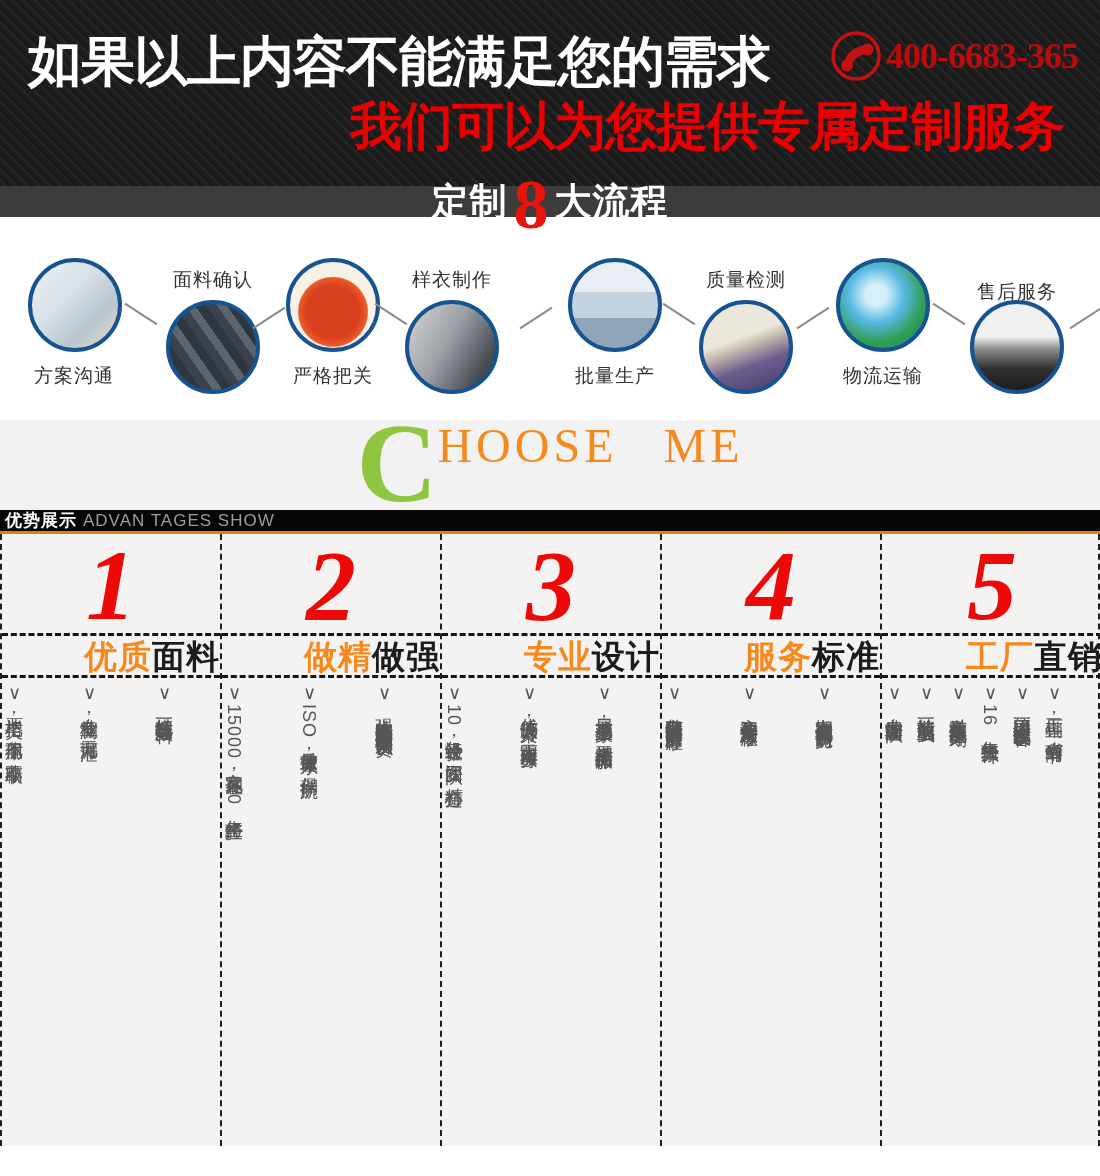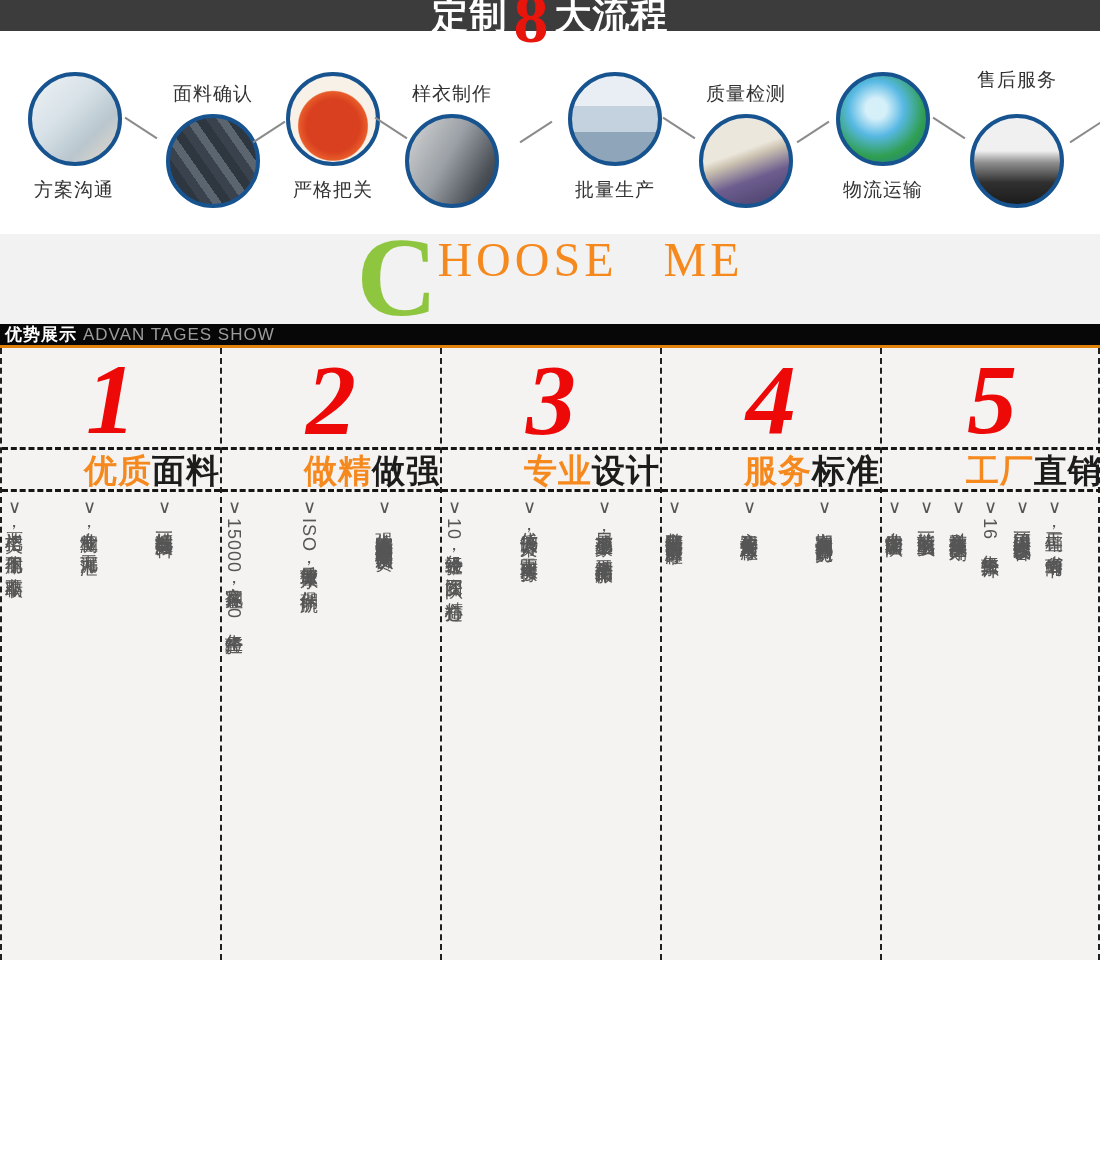--- a/index.html
+++ b/index.html
@@ -111,20 +111,37 @@
   .v-item + .v-item { margin-block-start:52px; }
   .dense .v-item + .v-item { margin-block-start:9px; }
   .vmark { text-orientation:upright; color:#565656; }
   .bottom-strip { height:18px; background:#ffffff; }
 </style>
 </head>
 <body>
 
 <div class="page">
 
+  <section class="top-banner">
+    <div class="headline1">如果以上内容不能满足您的需求</div>
+    <div class="phone-badge">
+      <span>
+        <svg width="52" height="52" viewBox="0 0 52 52">
+          <circle cx="26" cy="26" r="23" fill="none" stroke="#c51111" stroke-width="3.5"></circle>
+          <g transform="rotate(-38 26 26)" fill="#c51111">
+            <circle cx="13" cy="28" r="6"></circle>
+            <circle cx="39" cy="28" r="6"></circle>
+            <path d="M9 26 Q26 12 43 26 L39 33 Q26 23 13 33 Z"></path>
+          </g>
+        </svg>
+      </span>
+      <span class="phone-number">400-6683-365</span>
+    </div>
+    <div class="headline2">我们可以为您提供专属定制服务</div>
+  </section>
 
   <section class="process-title-bar">
     <span class="pt-prefix">定制</span>
     <span class="pt-number">8</span>
     <span class="pt-suffix">大流程</span>
   </section>
 
   <section class="process">
     <div class="step-circle img1" style="left:28px;  top:41px;"></div>
     <div class="step-circle img2" style="left:166px; top:83px;"></div>
@@ -135,21 +152,21 @@
     <div class="step-circle img7" style="left:836px; top:41px;"></div>
     <div class="step-circle img8" style="left:970px; top:83px;"></div>
 
     <div class="step-label" style="left:14px;  top:146px;">方案沟通</div>
     <div class="step-label" style="left:153px; top:50px;">面料确认</div>
     <div class="step-label" style="left:273px; top:146px;">严格把关</div>
     <div class="step-label" style="left:392px; top:50px;">样衣制作</div>
     <div class="step-label" style="left:555px; top:146px;">批量生产</div>
     <div class="step-label" style="left:686px; top:50px;">质量检测</div>
     <div class="step-label" style="left:823px; top:146px;">物流运输</div>
-    <div class="step-label" style="left:957px; top:36px;">售后服务</div>
+    <div class="step-label" style="left:957px; top:62px;">售后服务</div>
 
     <div class="connector conn-down" style="left:122px;  top:96px;"></div>
     <div class="connector conn-up" style="left:250px;  top:100px;"></div>
     <div class="connector conn-down" style="left:372px;  top:96px;"></div>
     <div class="connector conn-up" style="left:517px;  top:100px;"></div>
     <div class="connector conn-down" style="left:660px;  top:96px;"></div>
     <div class="connector conn-up" style="left:794px;  top:100px;"></div>
     <div class="connector conn-down" style="left:930px;  top:96px;"></div>
     <div class="connector conn-up" style="left:1067px; top:100px;"></div>
   </section>

